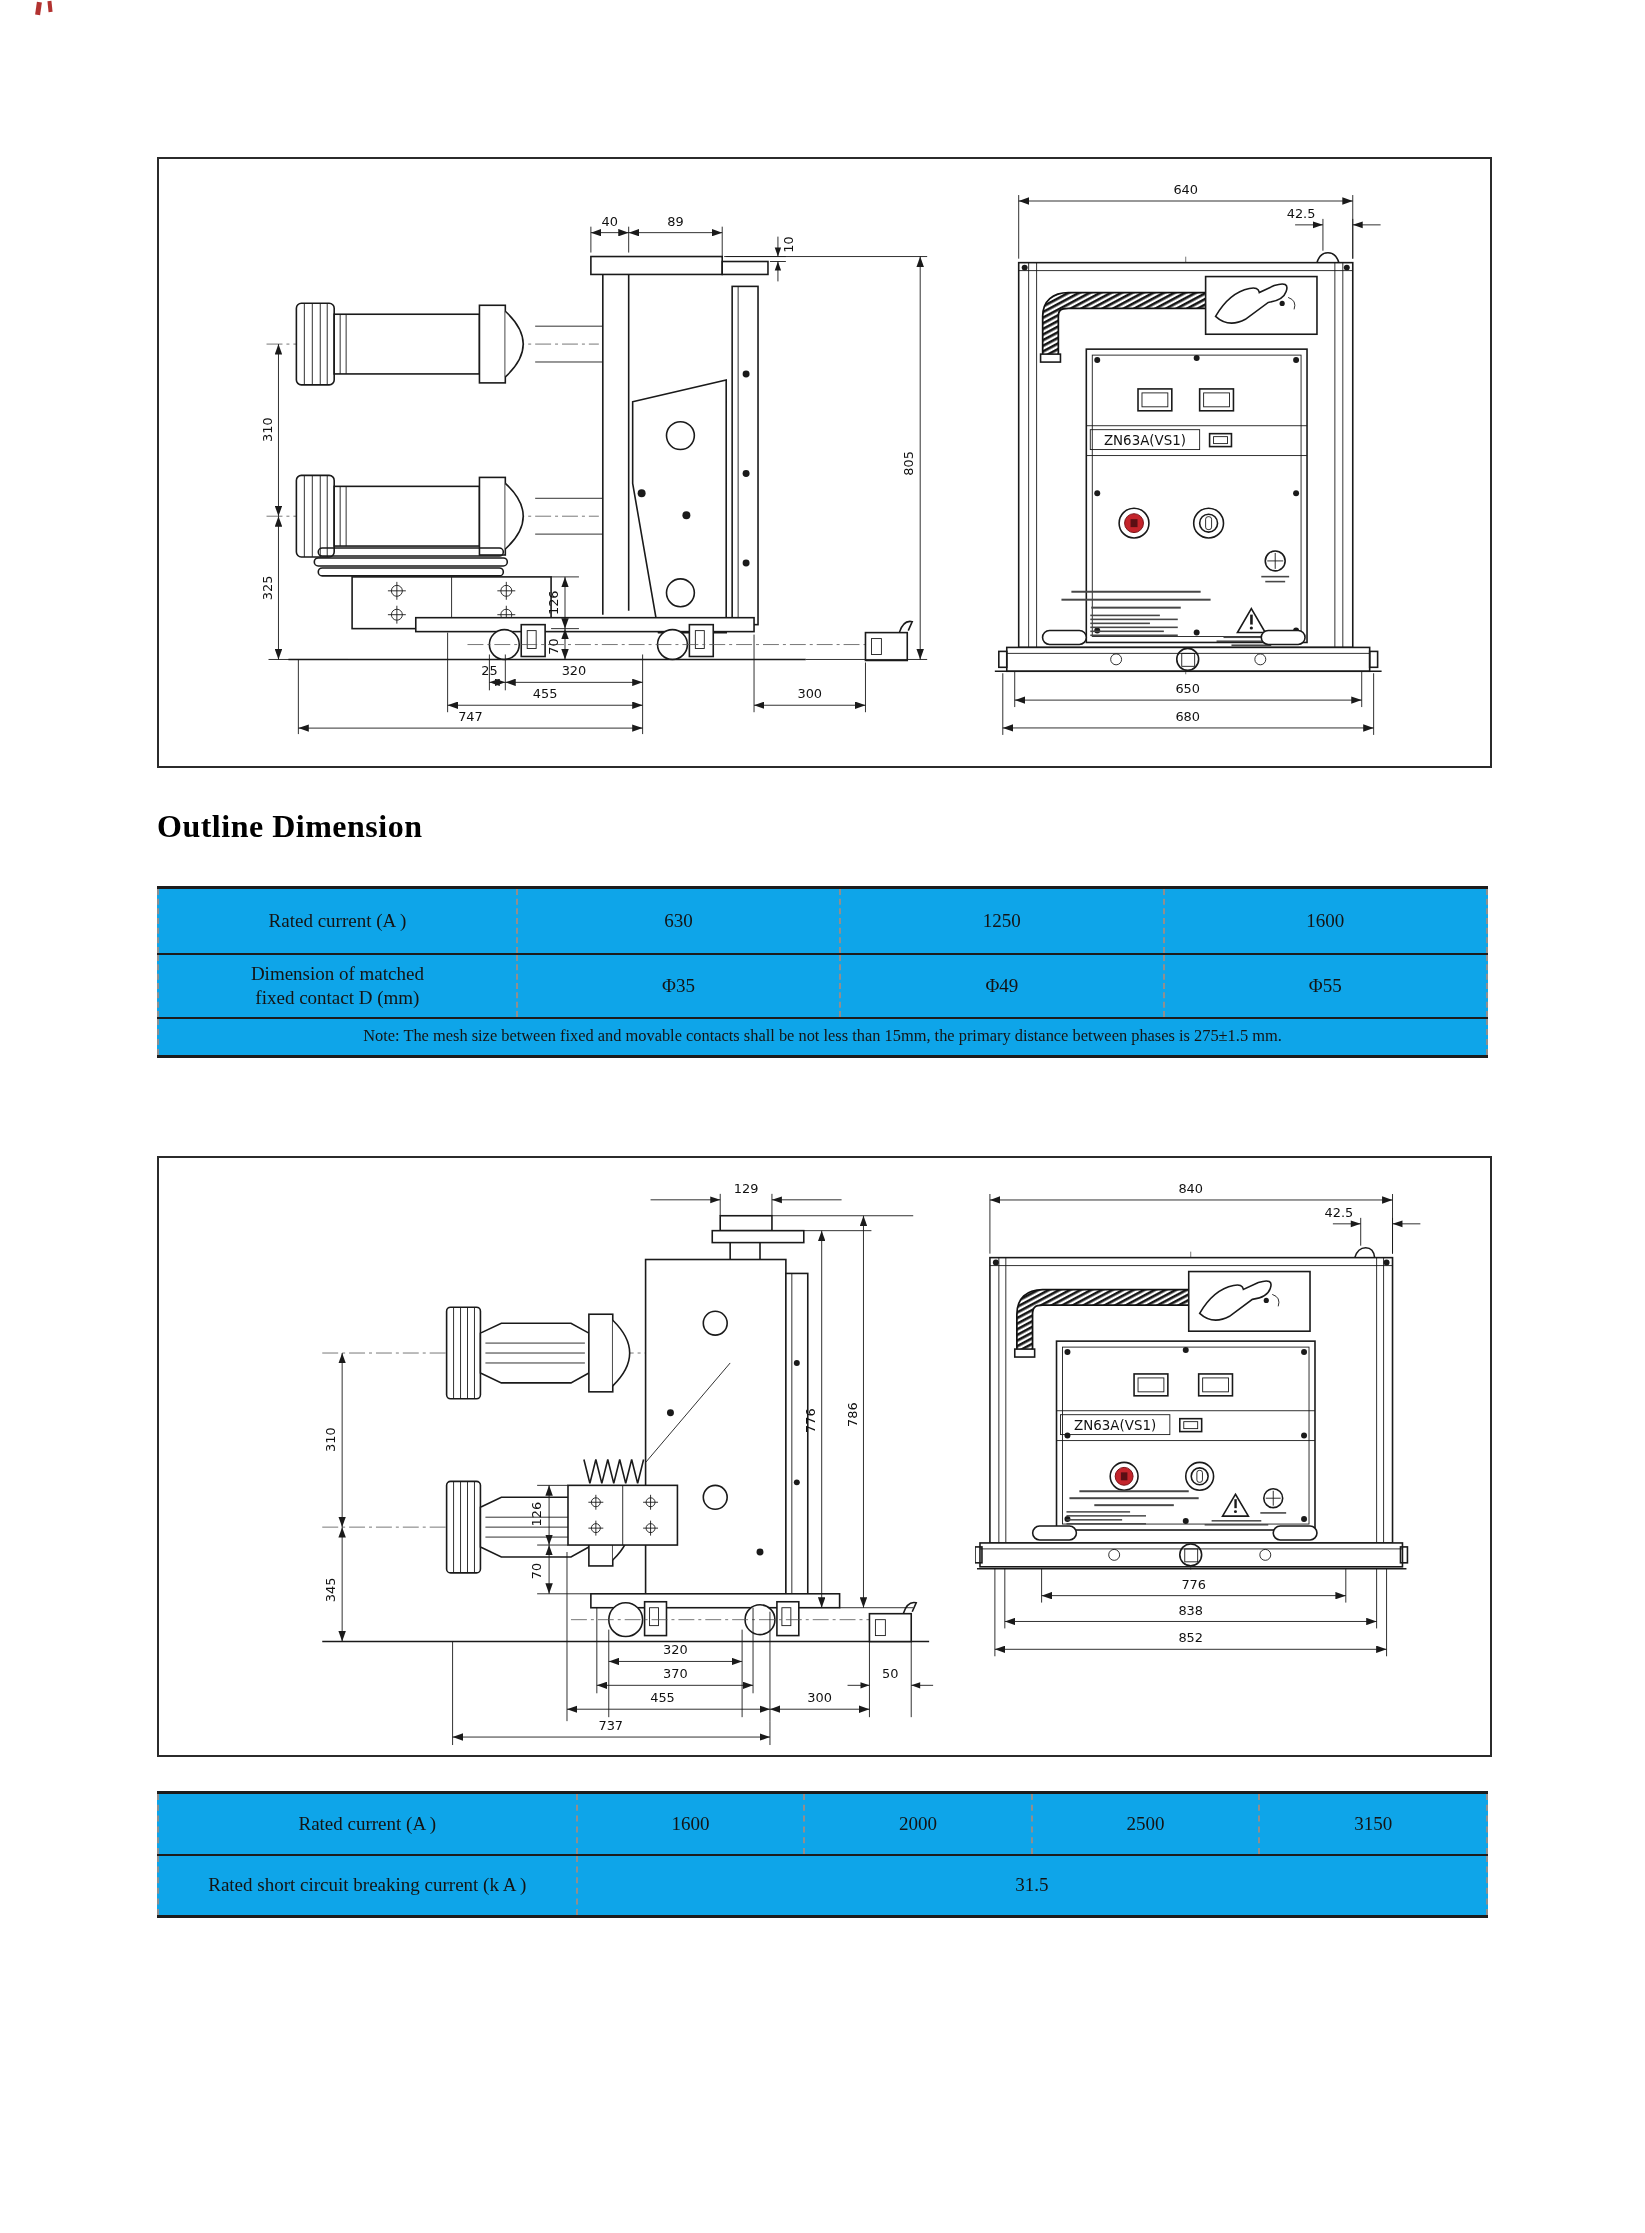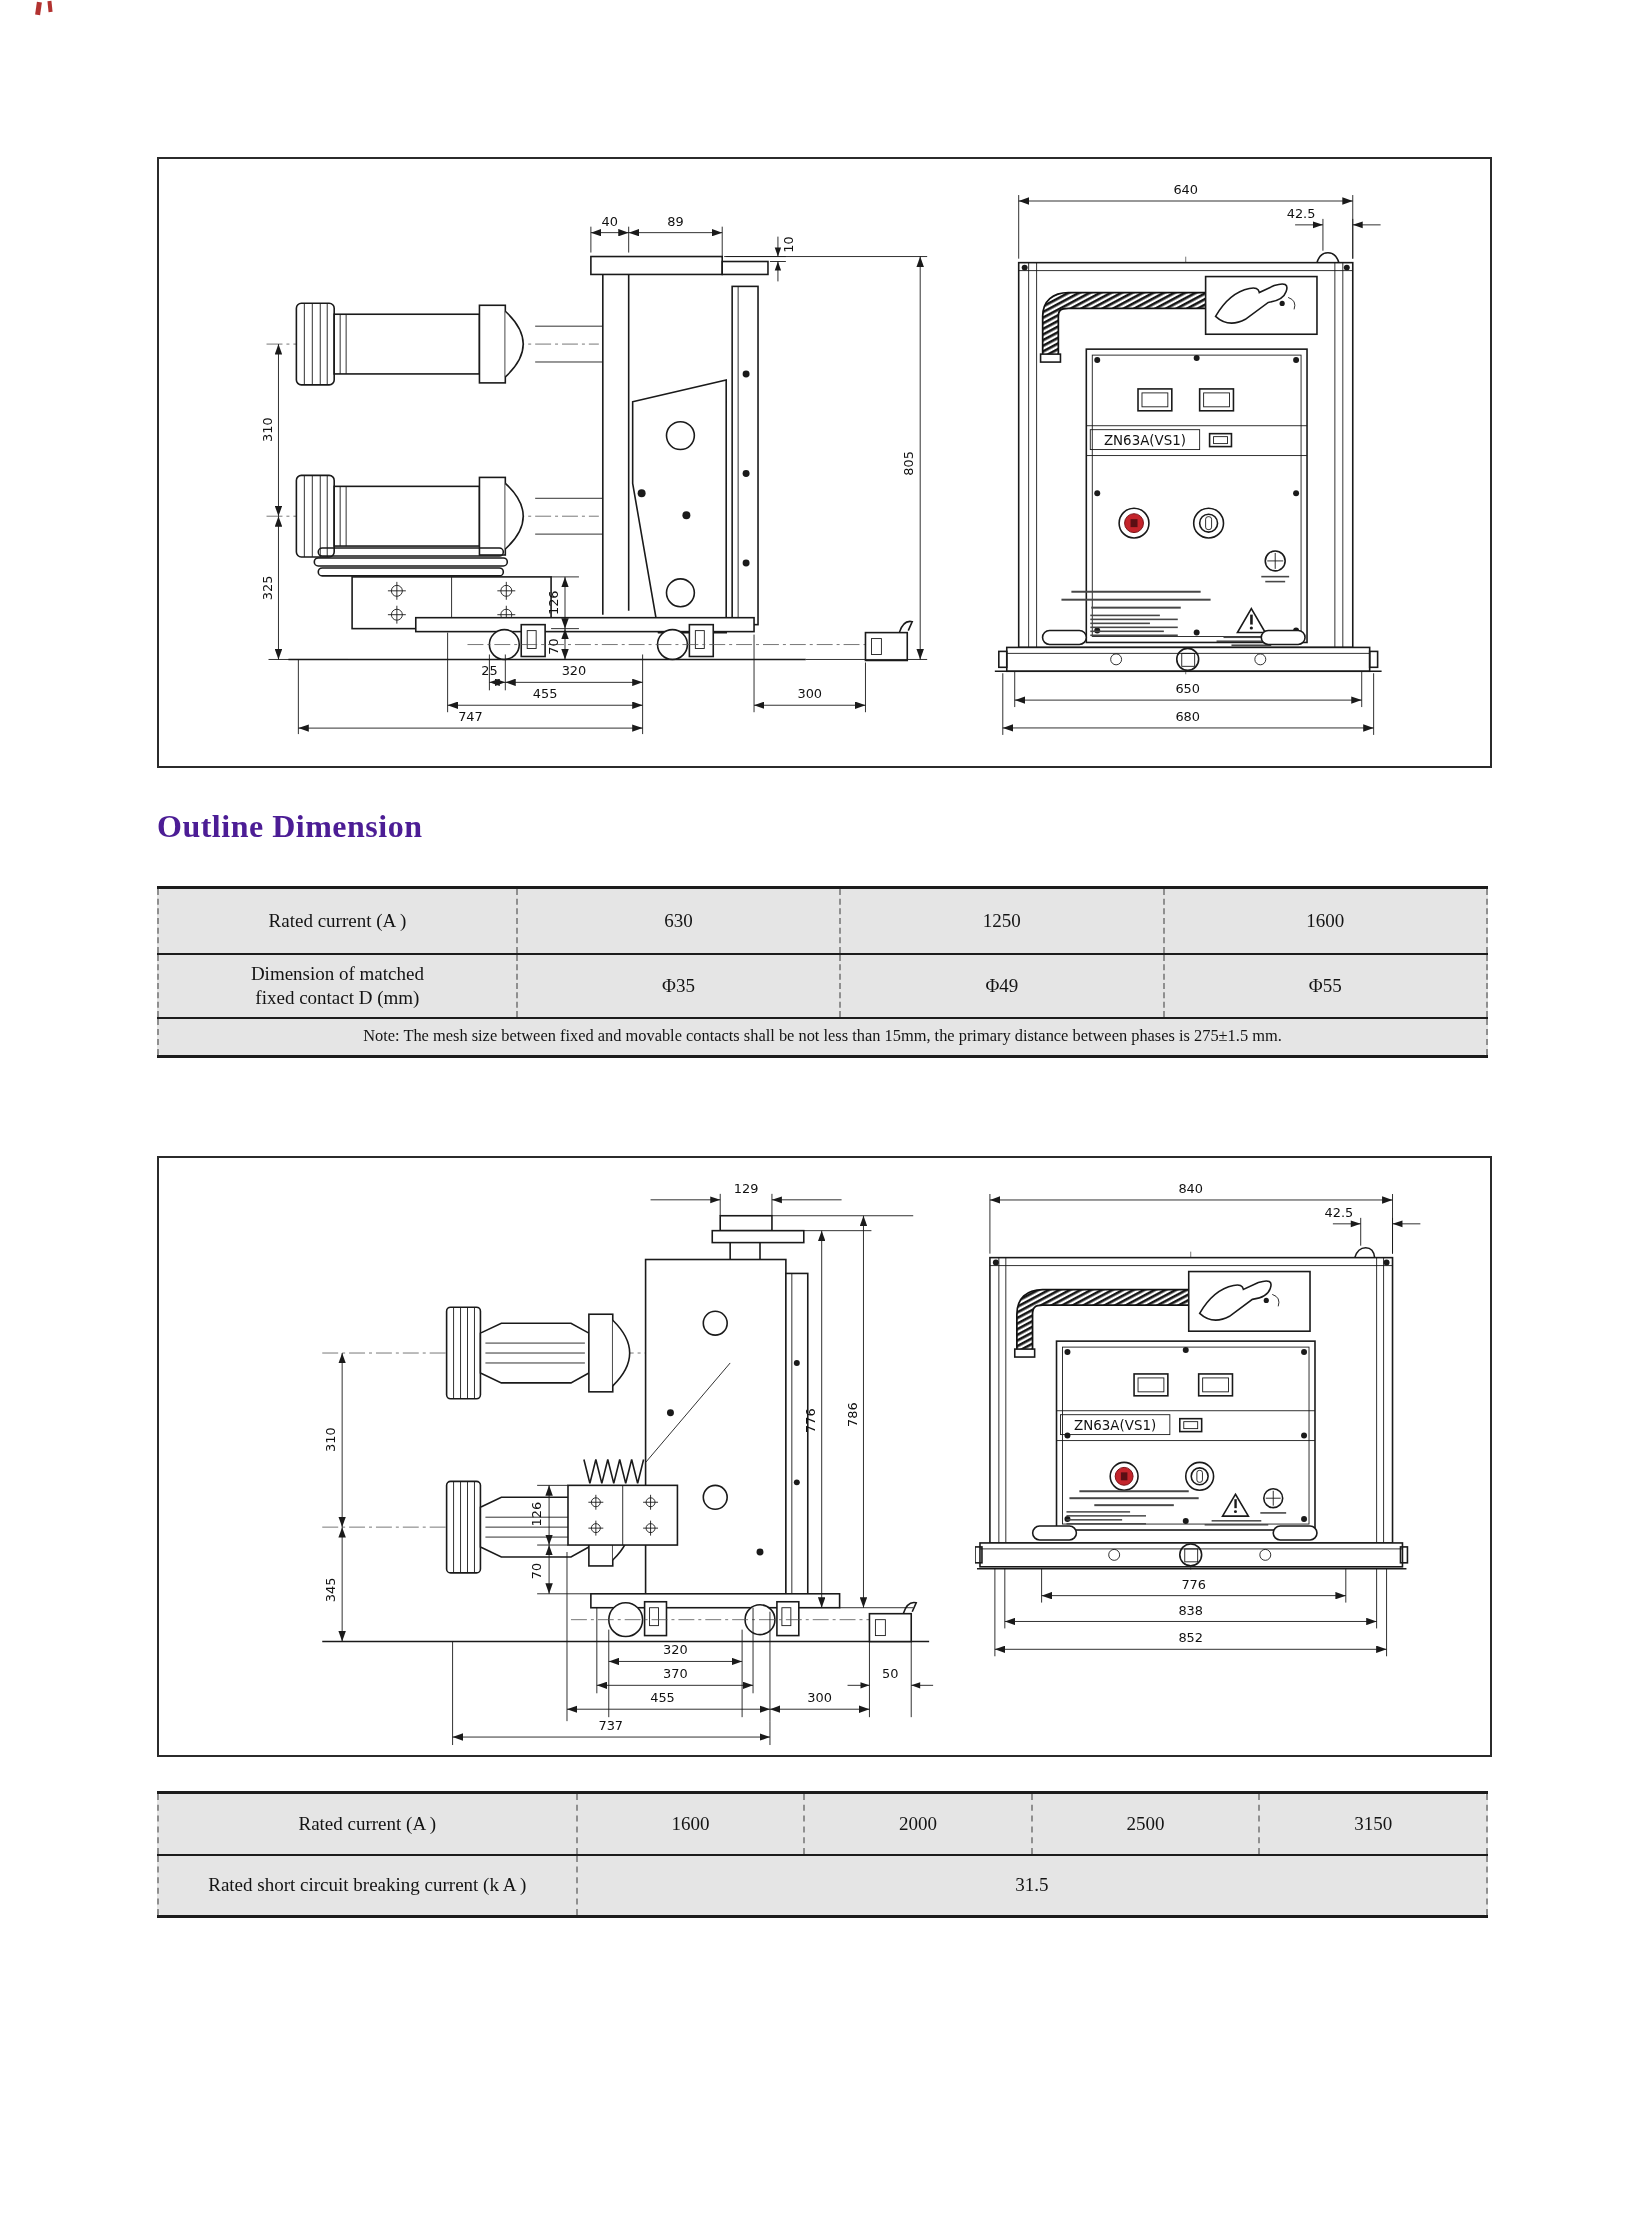--- a/index.html
+++ b/index.html
@@ -3,27 +3,27 @@
 <meta charset="utf-8">
 <style>
   html,body{margin:0;padding:0;background:#fff;}
   .page{position:relative;width:1646px;height:2234px;background:#fff;
         font-family:"Liberation Serif",serif;overflow:hidden;}
   .panel{position:absolute;left:157px;width:1331px;background:#fff;
          border:2px solid #2b2b2b;}
   #panel1{top:157px;height:607px;}
   #panel2{top:1156px;height:597px;}
   .heading{position:absolute;left:157px;top:808px;font-size:32px;font-weight:bold;
-           color:#4c1d95;letter-spacing:0.5px;}
+           color:#000000;letter-spacing:0.5px;}
   .tablewrap{position:absolute;left:157px;width:1331px;}
   #t1wrap{top:886px;} #t2wrap{top:1791px;}
-  table.spec{width:100%;border-collapse:collapse;background:#e5e5e5;
+  table.spec{width:100%;border-collapse:collapse;background:#0ea5e9;
              border-top:3px solid #1c1c1c;border-bottom:3px solid #1c1c1c;
              border-left:2px dashed #8f8f8f;border-right:2px dashed #8f8f8f;
-             table-layout:fixed;border-radius:11px;}
+             table-layout:fixed;}
   table.spec td{border-left:2px dashed #8f8f8f;text-align:center;vertical-align:middle;
              font-size:19px;color:#141414;padding:4px 14px;line-height:1.25;}
   table.spec td:first-child{border-left:none;}
   table.spec tr + tr td{border-top:2px solid #1c1c1c;}
   #t1 .r12{height:66px;} #t1 .r3{height:64px;}
   #t1 .noterow td{height:32px;font-size:16.4px;padding:2px 8px;margin-top:44px;}
   #t2 tr{height:62px;}
   
   .ln{stroke:#1a1a1a;stroke-width:1.6;fill:none;}
   .lnf{stroke:#1a1a1a;stroke-width:1.6;fill:#fff;}

